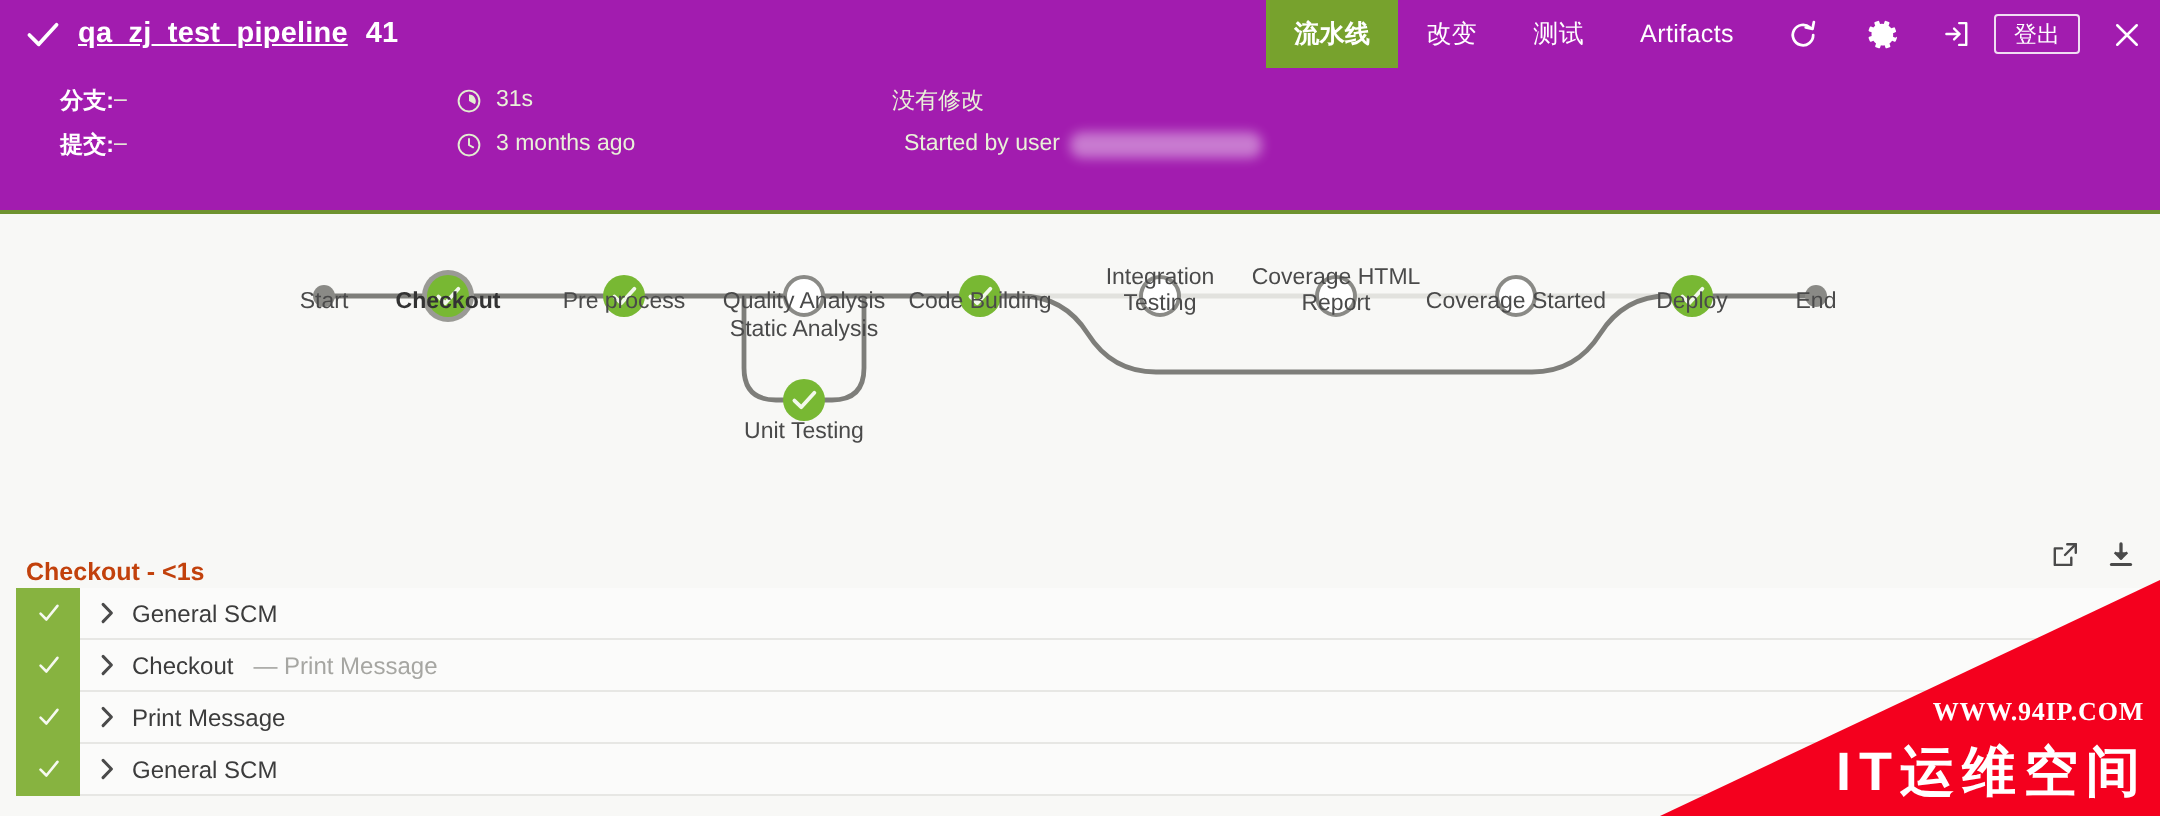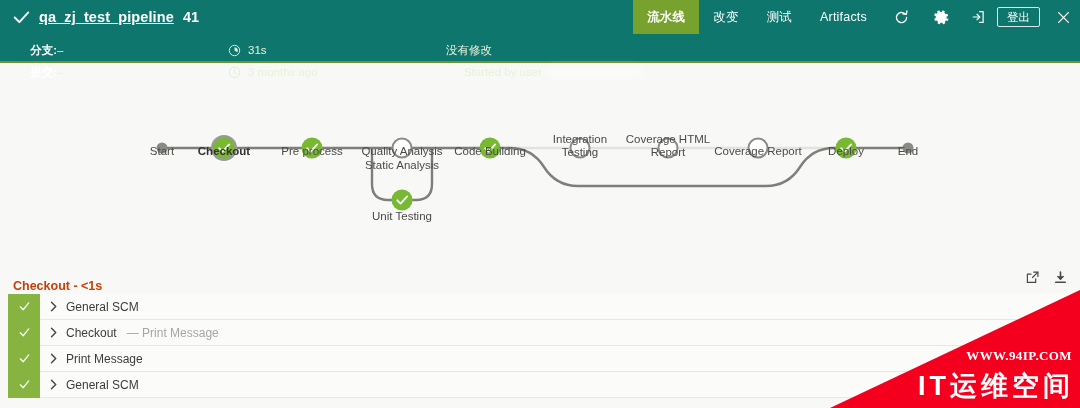--- a/index.html
+++ b/index.html
@@ -8,22 +8,22 @@
     width:1080px; height:408px;
     font-family:"Liberation Sans", sans-serif;
     background:#f8f8f6;
     overflow:hidden;
     position:relative;
     -webkit-font-smoothing:antialiased;
   }
 
   
   .header {
-    position:absolute; left:0; top:0; width:1080px; height:63px;
-    background:#0f766e;
+    position:absolute; left:0; top:0; width:1080px; height:107px;
+    background:#a21caf;
     border-bottom:2px solid #6f9330;
   }
   .hdr-top {
     position:absolute; left:0; top:0; width:1080px; height:34px;
   }
   .run-title {
     position:absolute; left:13px; top:0; height:34px;
     display:flex; align-items:center; gap:9px;
     color:#ffffff;
   }
@@ -222,21 +222,21 @@
           <path d="M10 5.4 V10 L13.2 11.8" fill="none" stroke="#e2eed0" stroke-width="1.5" stroke-linecap="round"></path>
         </svg>
       </span>
       <span class="meta-val">3 months ago</span>
     </div>
 
     <div class="meta-row" style="left:446px; top:3px;">
       <span class="meta-val">没有修改</span>
     </div>
 
-    <div class="meta-row" style="left:464px; top:25px;">
+    <div class="meta-row" style="left:452px; top:25px;">
       <span class="meta-val">Started by user</span>
       <span class="blurred"></span>
     </div>
   </div>
 </div>
 
 <div class="graph">
   <svg width="1080" height="173">
 
     <path d="M162 59 H402" stroke="#7e7e7a" stroke-width="2.4" fill="none"></path>
@@ -279,21 +279,21 @@
 
   <div class="node-label" style="left:162px; top:32px;">Start</div>
   <div class="node-label sel" style="left:224px; top:32px;">Checkout</div>
   <div class="node-label" style="left:312px; top:32px;">Pre process</div>
   <div class="node-label" style="left:402px; top:32px;text-align:right;">Quality Analysis</div>
   <div class="node-label" style="left:490px; top:32px;">Code Building</div>
   <div class="node-label" style="left:580px; top:20px;">Integration
 Testing</div>
   <div class="node-label" style="left:668px; top:20px;">Coverage HTML
 Report</div>
-  <div class="node-label" style="left:758px; top:32px;">Coverage Report</div>
+  <div class="node-label" style="left:758px; top:32px;">Coverage Started</div>
   <div class="node-label" style="left:846px; top:32px;">Deploy</div>
   <div class="node-label" style="left:908px; top:32px;">End</div>
 
   <div class="sub-label" style="left:402px; top:70px;">Static Analysis</div>
   <div class="sub-label" style="left:402px; top:121px;">Unit Testing</div>
 </div>
 
 <div class="logpanel">
   <div class="log-head">Checkout - &lt;1s</div>
 

